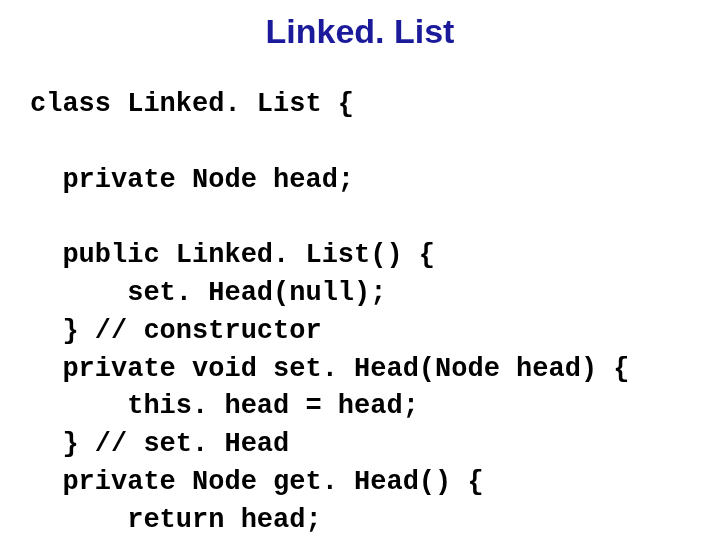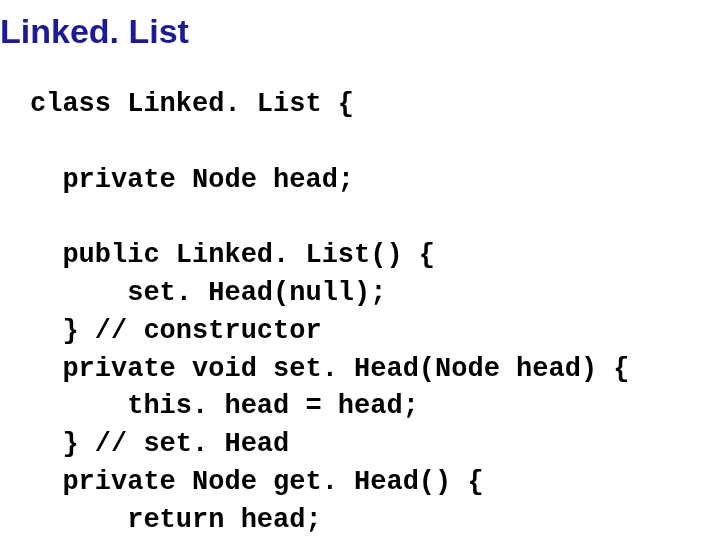--- a/index.html
+++ b/index.html
@@ -14,21 +14,21 @@
     position: relative;
     width: 720px;
     height: 540px;
     box-sizing: border-box;
   }
   .title {
     position: absolute;
     top: 12px;
     left: 0;
     width: 720px;
-    text-align: left;
+    text-align: center;
     font-family: Arial, "Helvetica Neue", Helvetica, sans-serif;
     font-weight: bold;
     font-size: 34px;
     color: #1a1a9a;
   }
   .code {
     position: absolute;
     top: 86px;
     left: 30px;
     font-family: "Courier New", Courier, monospace;

